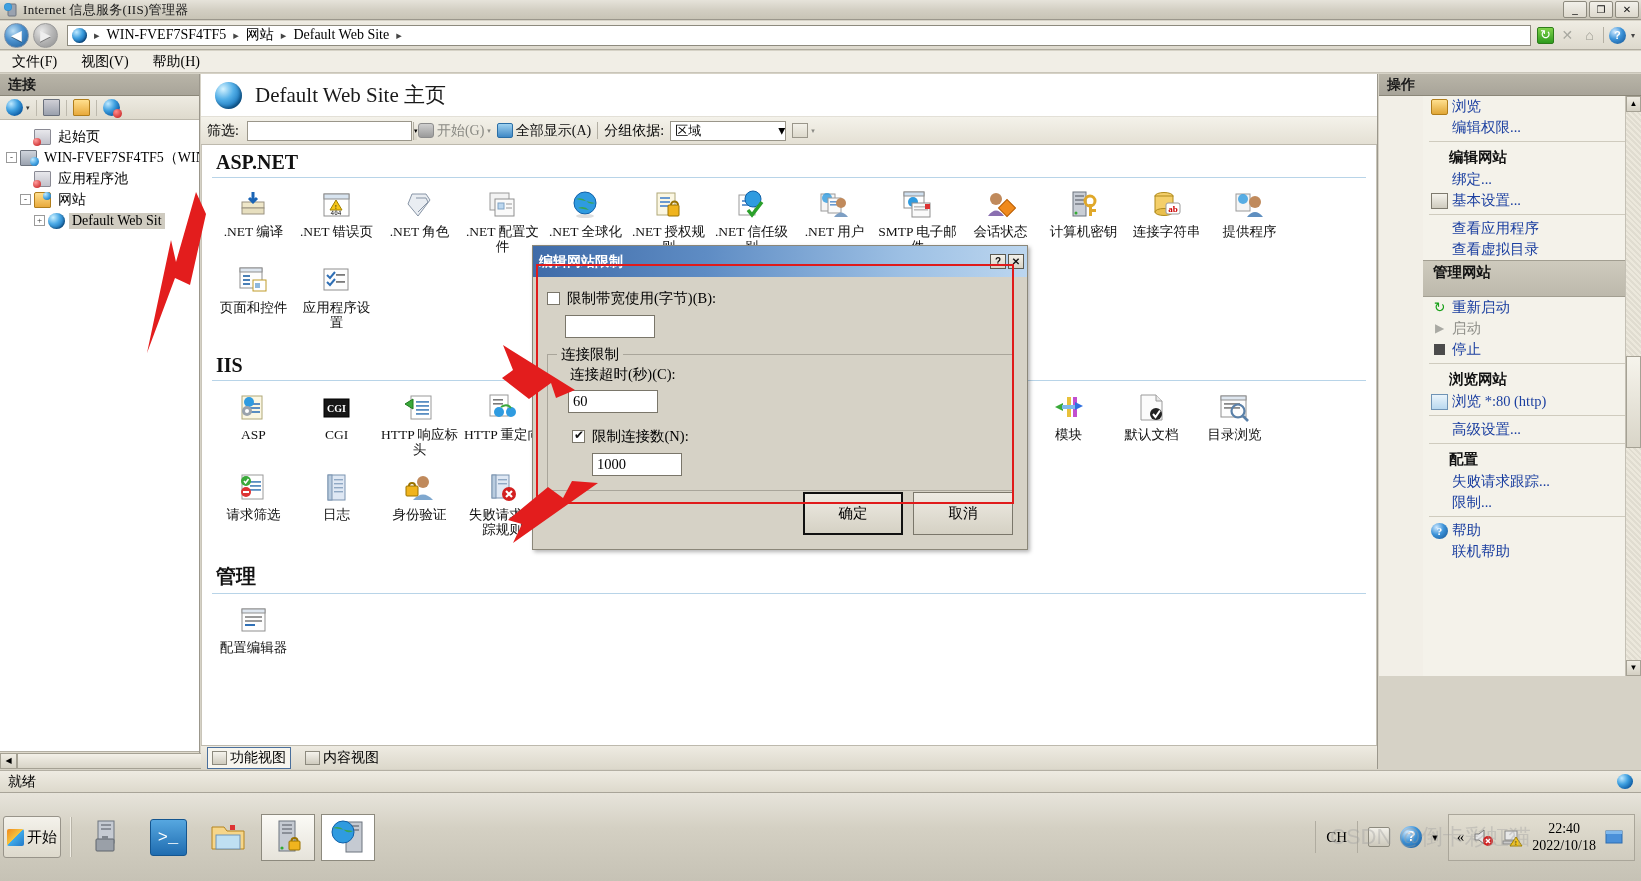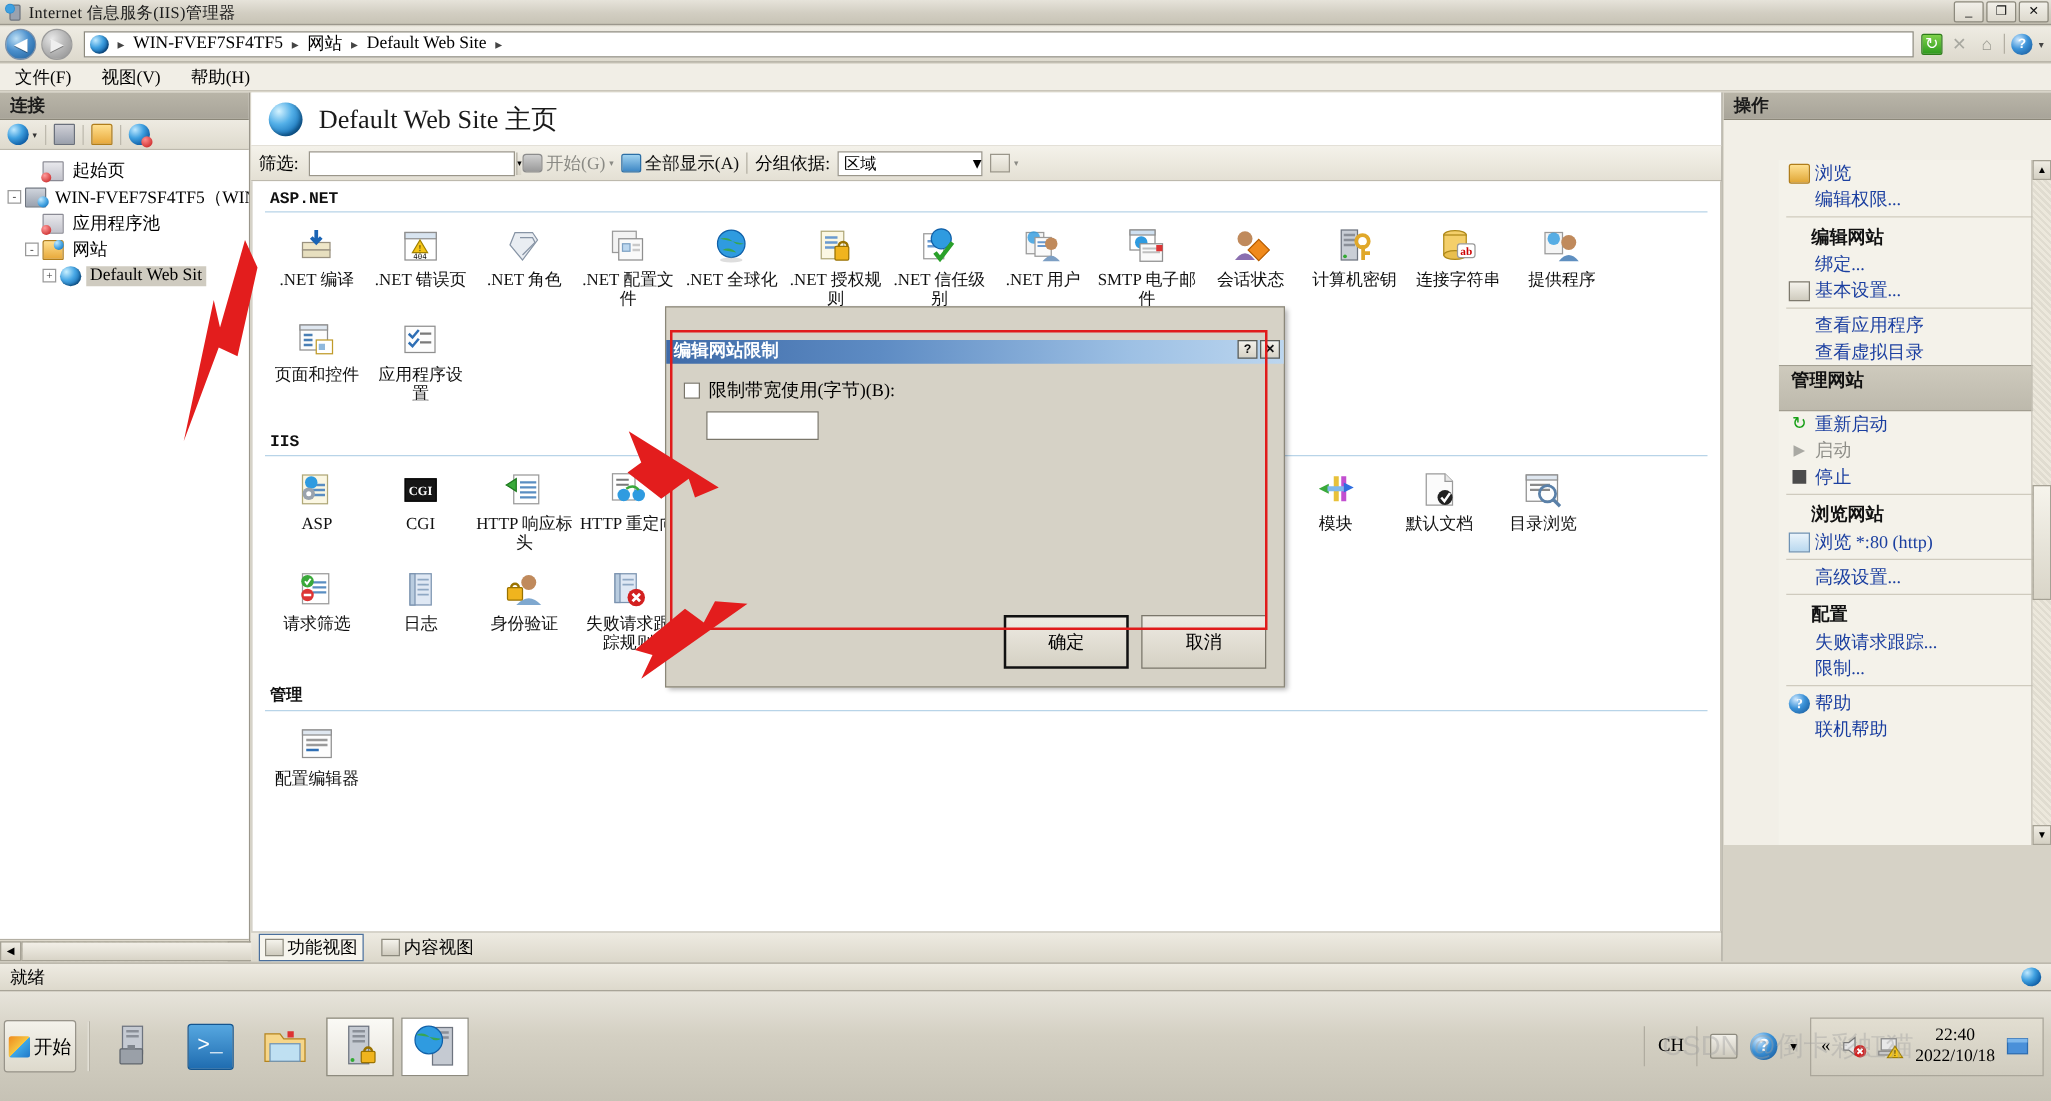--- a/index.html
+++ b/index.html
@@ -181,21 +181,21 @@
   .fb-ico.showall{ background:linear-gradient(to bottom,#9fd2f0,#3f88c5); border:1px solid #2b6ea5; border-radius:2px;}
   .fb-ico.grid{ background:linear-gradient(to bottom,#f3f1e9,#ddd9cc); border:1px solid #9a968a;}
   .fb-sep{ width:1px; height:17px; background:#b3afa3; }
   .fb-group{ display:flex; align-items:center; width:116px; height:20px; background:#fff; border:1px solid #9a968a;}
   .fb-group span{ flex:1; padding-left:4px; font-size:13px;}
   .content{
     flex:1; background:#fff; margin:0; overflow:hidden; position:relative;
     border-left:1px solid #c9c5b9; border-right:1px solid #c9c5b9;
   }
   .section-title{
-    font-family:Liberation Mono, monospace; font-weight:bold; font-size:13px;
+    font-family:Liberation Serif, serif; font-weight:bold; font-size:20px;
     padding:6px 0 3px 14px; color:#111;
   }
   .section-rule{ height:1px; background:#b8d4e8; margin:0 10px 8px 10px; }
   .iconrow{ display:flex; flex-wrap:wrap; padding-left:10px; }
   .iconcell{
     width:83px; min-height:66px; display:flex; flex-direction:column;
     align-items:center; padding-top:4px; font-family:"Liberation Serif", serif;
     font-size:13.5px; text-align:center; line-height:15px; color:#111;
   }
   .iconcell .gl{ width:31px; height:31px; margin-bottom:3px; position:relative; }
@@ -207,21 +207,20 @@
   }
   .btab{ display:flex; align-items:center; gap:3px; padding:1px 4px; }
   .btab.active{ border:1px solid #4a6f9c; background:#f7f5ee; }
   .btab .bico{ width:15px;height:14px; background:linear-gradient(to bottom,#f5f3ec,#cfcbbe); border:1px solid #8d8a7e;}
 
   
   .rightpanel{
     position:absolute; left:1379px; top:74px; width:262px; height:602px;
     background:#f2efe7; display:flex; flex-direction:column;
     font-family:"Liberation Serif", serif;
-    gap:32px;
   }
   .rp-body{ flex:1; background:#f4f2ea; overflow:hidden; position:relative;margin-left:44px;}
   .rp-group{ font-weight:bold; font-size:14.5px; color:#111;
      background:linear-gradient(to bottom,#cecabd,#bdb9ac); border-top:1px solid #a29e91;
      border-bottom:1px solid #a29e91; padding:2px 0 14px 10px; }
   .rp-subhead{ font-weight:bold; font-size:14.5px; color:#111; padding:3px 0 2px 26px; }
   .rp-item{ display:flex; align-items:center; height:21px; padding-left:8px; font-size:14.5px; color:#1b3fa0; }
   .rp-item .ri{ width:17px; height:16px; margin-right:4px; flex:0 0 auto; position:relative;}
   .rp-item .noi{ width:17px; height:16px; margin-right:4px; flex:0 0 auto;}
   .rp-item.disabled{ color:#8e8e88; }
@@ -298,22 +297,22 @@
   .clocktxt{ text-align:center; line-height:17px; }
 
   
   .dialog{
     position:absolute; left:532px; top:245px; width:496px; height:305px;
     background:#d6d2c6; border:1px solid #8b8779;
     box-shadow:2px 2px 4px rgba(0,0,0,.3);
     font-family:"Liberation Serif", serif;
   }
   .dlg-title{
-    height:19px; background:linear-gradient(to right,#3f6ba8 0%,#5e8cc4 35%,#9dc0e4 75%,#bcd6ef 100%);
-    display:flex; padding-left:6px; color:#fff; font-weight:bold; font-size:14px;margin-top:26px;
+    height:31px; background:linear-gradient(to right,#3f6ba8 0%,#5e8cc4 35%,#9dc0e4 75%,#bcd6ef 100%);
+    display:flex; align-items:center; padding-left:6px; color:#fff; font-weight:bold; font-size:14px;
   }
   .dlg-btns{ margin-left:auto; display:flex; gap:2px; padding-right:3px; }
   .dlg-b{ width:16px;height:15px; background:linear-gradient(to bottom,#f3f1ea,#d7d3c6);
      border:1px solid #5a5a52; color:#111; font-size:10px; text-align:center; line-height:13px; font-weight:bold;
      font-family:"Liberation Sans", sans-serif;}
   .dlg-body{ padding:12px 14px 0 14px; }
   .chkline{ display:flex; align-items:center; gap:7px; font-size:14.5px; }
   .chk{ width:13px; height:13px; background:#fff; border:1px solid #7a766a; position:relative; flex:0 0 auto;}
   .chk.checked:after{ content:"\2714"; position:absolute; left:1px; top:-3px; font-size:12px; color:#111;}
   .tinput{
@@ -1032,20 +1031,30 @@
         <span class="dlg-b">✕</span>
       </span>
     </div>
     <div class="dlg-body">
       <div class="chkline">
         <span class="chk"></span>
         <span>限制带宽使用(字节)(B):</span>
       </div>
       <div class="tinput" style="width:90px; margin:7px 0 0 18px;"></div>
 
+      <div class="fieldset">
+        <span class="legend">连接限制</span>
+        <div style="font-size:14.5px; padding:6px 0 0 10px;">连接超时(秒)(C):</div>
+        <div class="tinput" style="width:90px; margin:6px 0 0 8px;">60</div>
+        <div class="chkline" style="margin:14px 0 0 12px;">
+          <span class="chk checked"></span>
+          <span>限制连接数(N):</span>
+        </div>
+        <div class="tinput" style="width:90px; margin:7px 0 0 32px;">1000</div>
+      </div>
 
       <div class="dlg-actions">
         <div class="dlg-btn default">确定</div>
         <div class="dlg-btn">取消</div>
       </div>
     </div>
   </div>
 
   <div class="redbox"></div>
   <svg class="anno">

